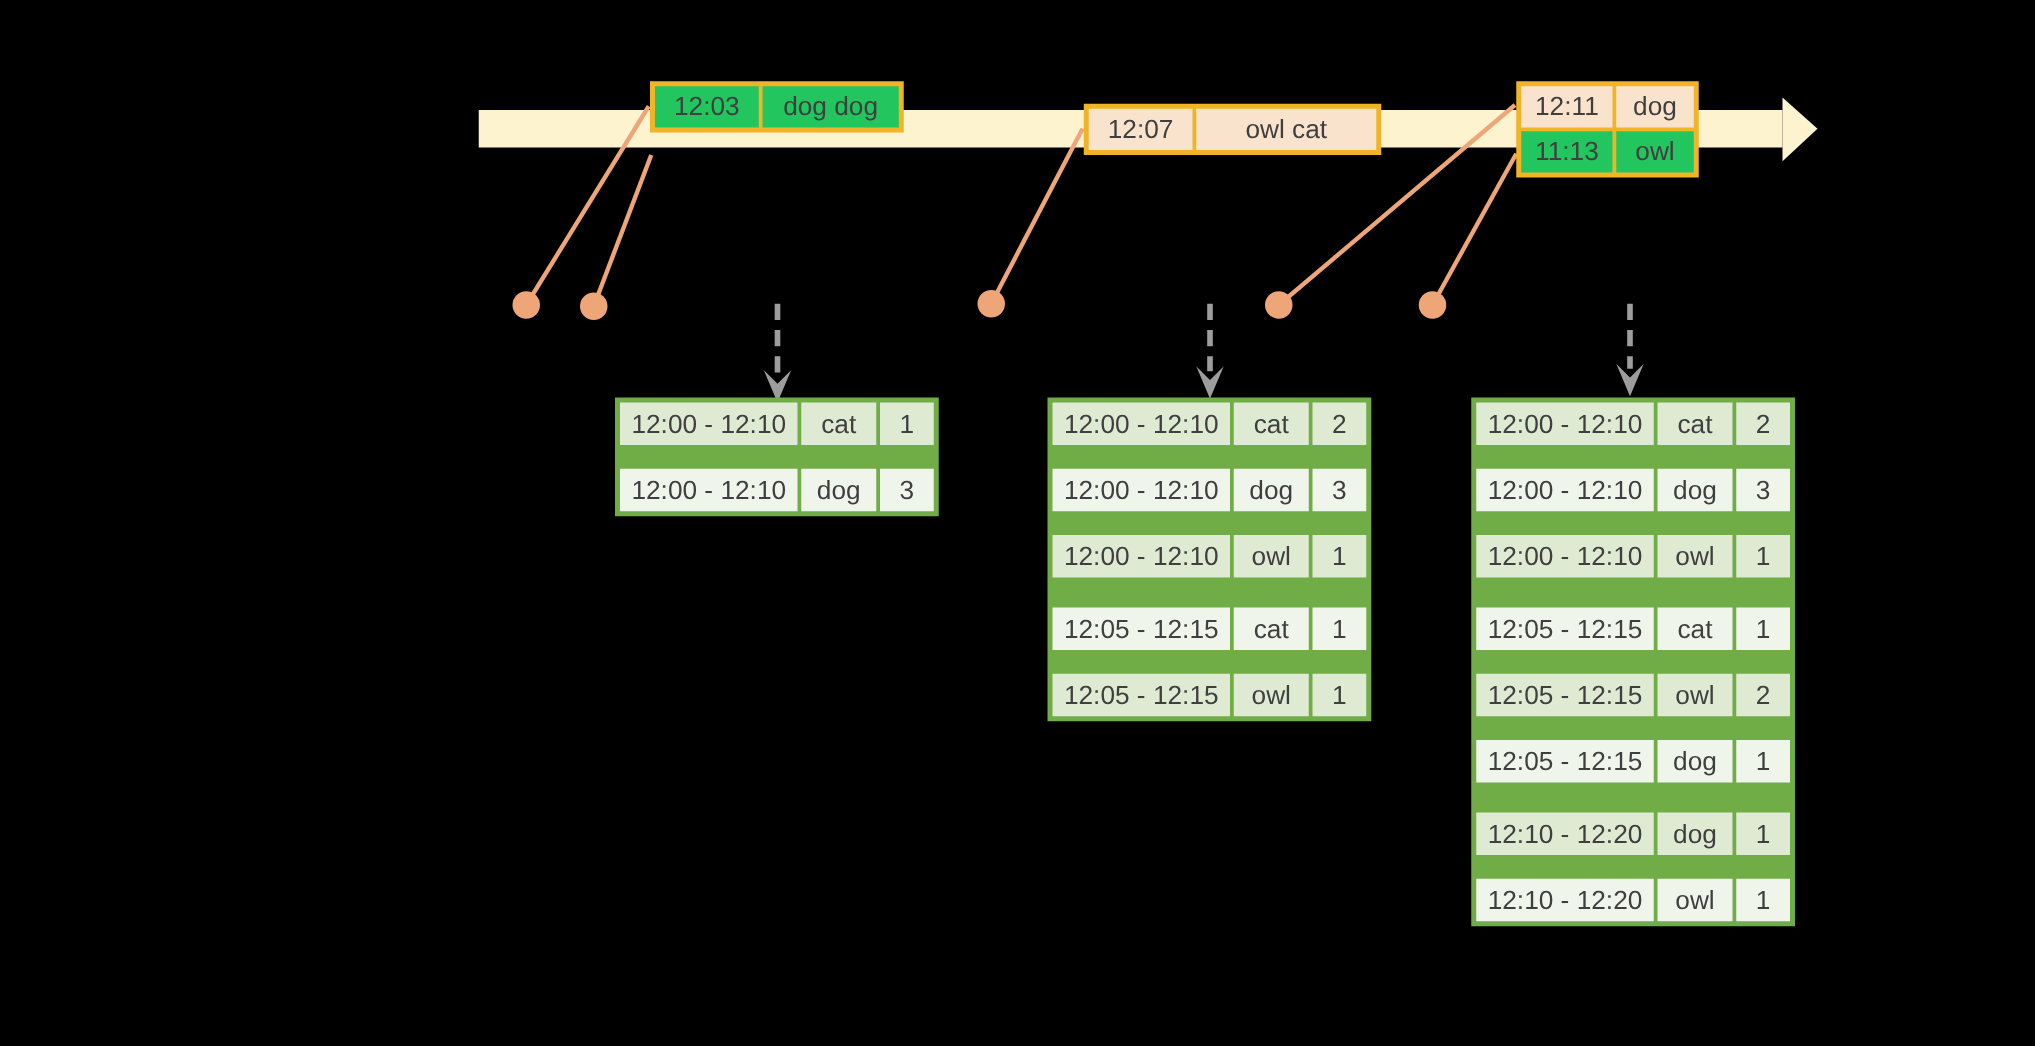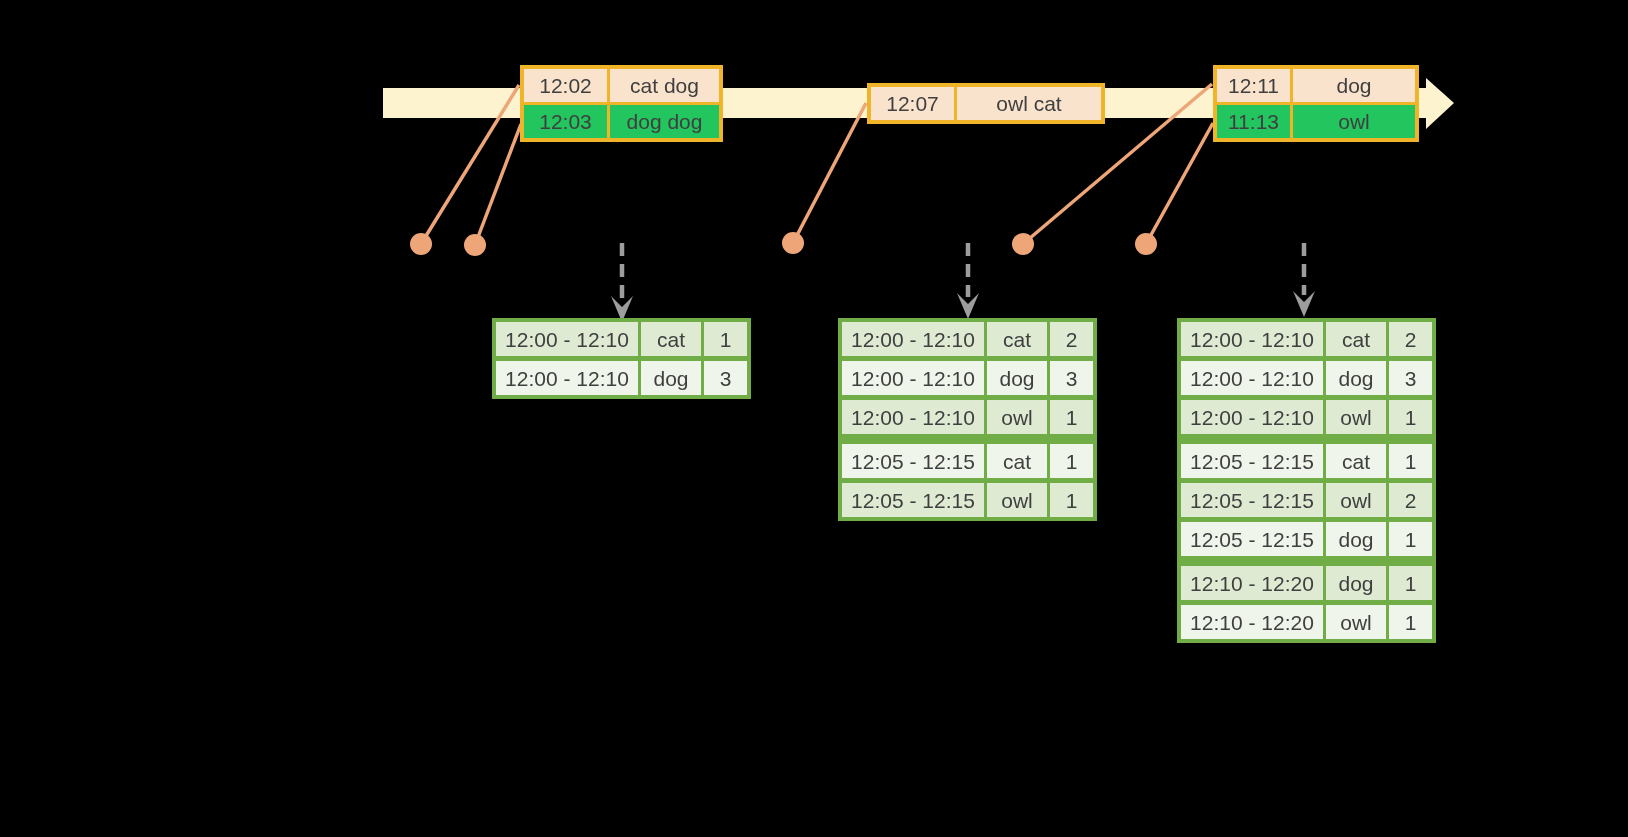--- a/index.html
+++ b/index.html
@@ -10,21 +10,21 @@
   
   .event-box{position:absolute;background:#f0b429;padding:4px;display:flex;flex-direction:column;gap:3px;box-sizing:border-box;}
   .event-row{display:grid;grid-template-columns:83px 1fr;gap:3px;}
   .event-box.narrow .event-row{grid-template-columns:73px 1fr;}
   .cell{display:flex;align-items:center;justify-content:center;font-size:21px;line-height:1;white-space:nowrap;}
   .event-row .cell{height:33px;}
   .peach{background:#fae3cc;}
   .cream{background:#22c55e;}
 
   
-  .rtable{position:absolute;background:#71ad47;padding:4px;display:flex;flex-direction:column;gap:5px;box-sizing:border-box;}
+  .rtable{position:absolute;background:#71ad47;padding:4px;display:flex;flex-direction:column;gap:19px;box-sizing:border-box;}
   .rrow{display:grid;grid-template-columns:142px 60px 43px;gap:3px;}
   .rrow.group-start{margin-top:5px;}
   .rrow .cell{height:34px;}
   .dark{background:#dfead3;}
   .light{background:#f0f5eb;}
 </style>
 </head>
 <body>
 
 <div class="canvas">
@@ -55,37 +55,33 @@
       <path d="M957,293 L968,304 L979,293 L968,319 Z" fill="#9d9d9d"></path>
     </g>
     <g>
       <line x1="1304" y1="243" x2="1304" y2="295" stroke="#9d9d9d" stroke-width="4.5" stroke-dasharray="13 8"></line>
       <path d="M1293,291 L1304,302 L1315,291 L1304,317 Z" fill="#9d9d9d"></path>
     </g>
   </svg>
 
   <div class="event-box" style="left:520px;top:65px;width:203px;">
     <div class="event-row">
-      <div class="cell peach">12:02</div>
-      <div class="cell peach">cat dog</div>
-    </div>
-    <div class="event-row">
       <div class="cell cream">12:03</div>
       <div class="cell cream">dog dog</div>
     </div>
   </div>
 
   <div class="event-box" style="left:867px;top:83px;width:238px;">
     <div class="event-row">
       <div class="cell peach">12:07</div>
       <div class="cell peach">owl cat</div>
     </div>
   </div>
 
-  <div class="event-box narrow" style="left:1213px;top:65px;width:206px;">
+  <div class="event-box narrow" style="left:1213px;top:65px;width:146px;">
     <div class="event-row">
       <div class="cell peach">12:11</div>
       <div class="cell peach">dog</div>
     </div>
     <div class="event-row">
       <div class="cell cream">11:13</div>
       <div class="cell cream">owl</div>
     </div>
   </div>
 

